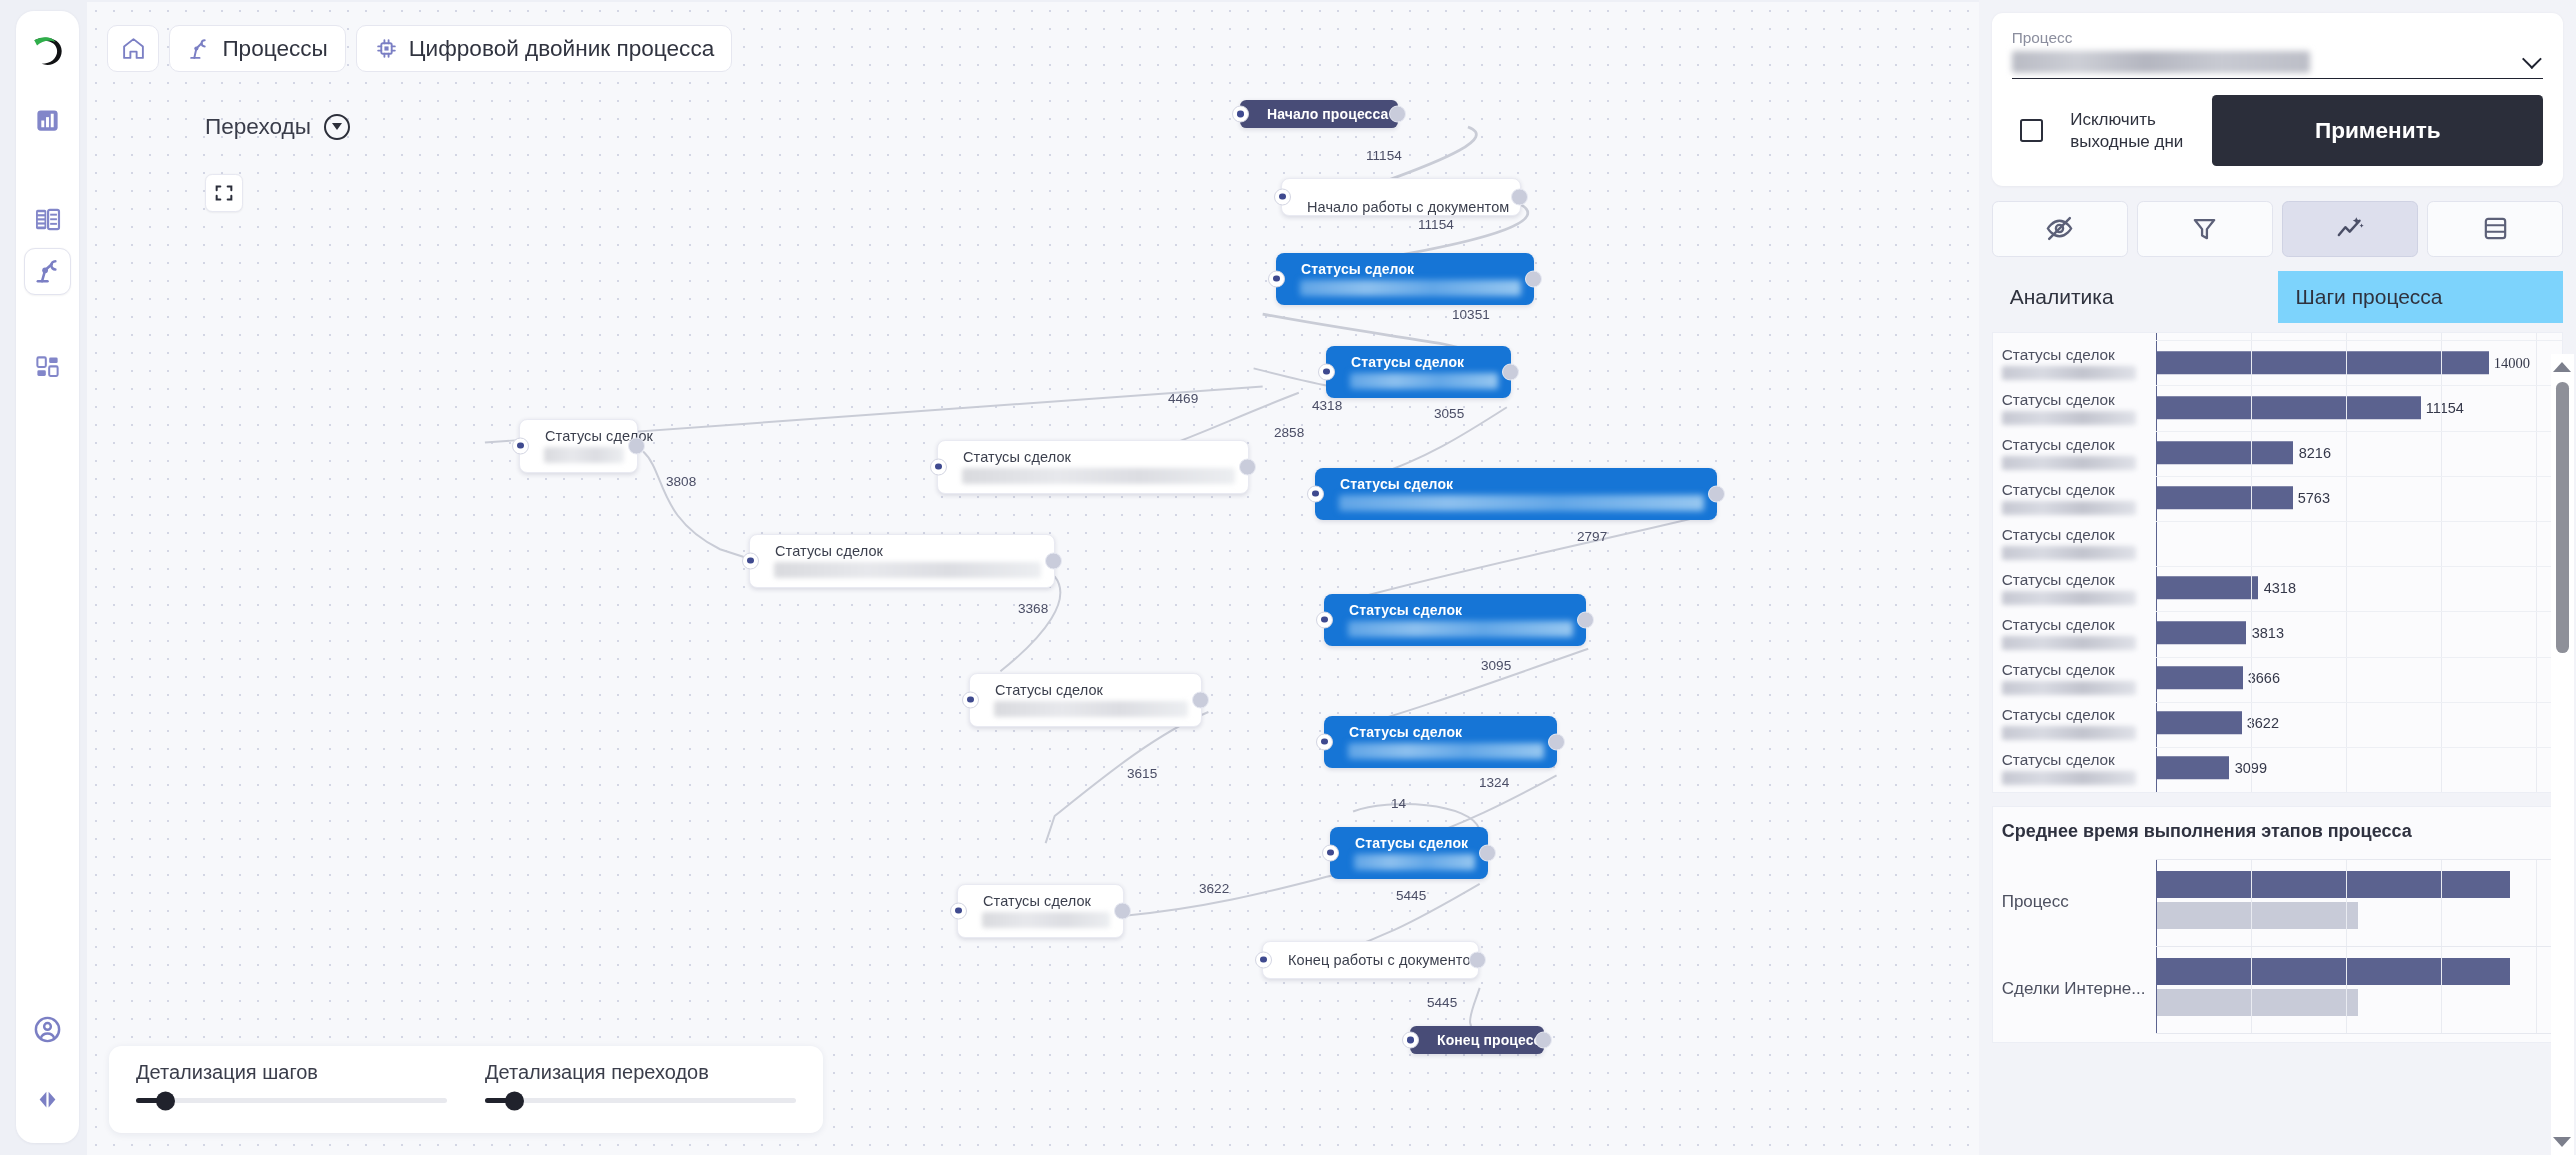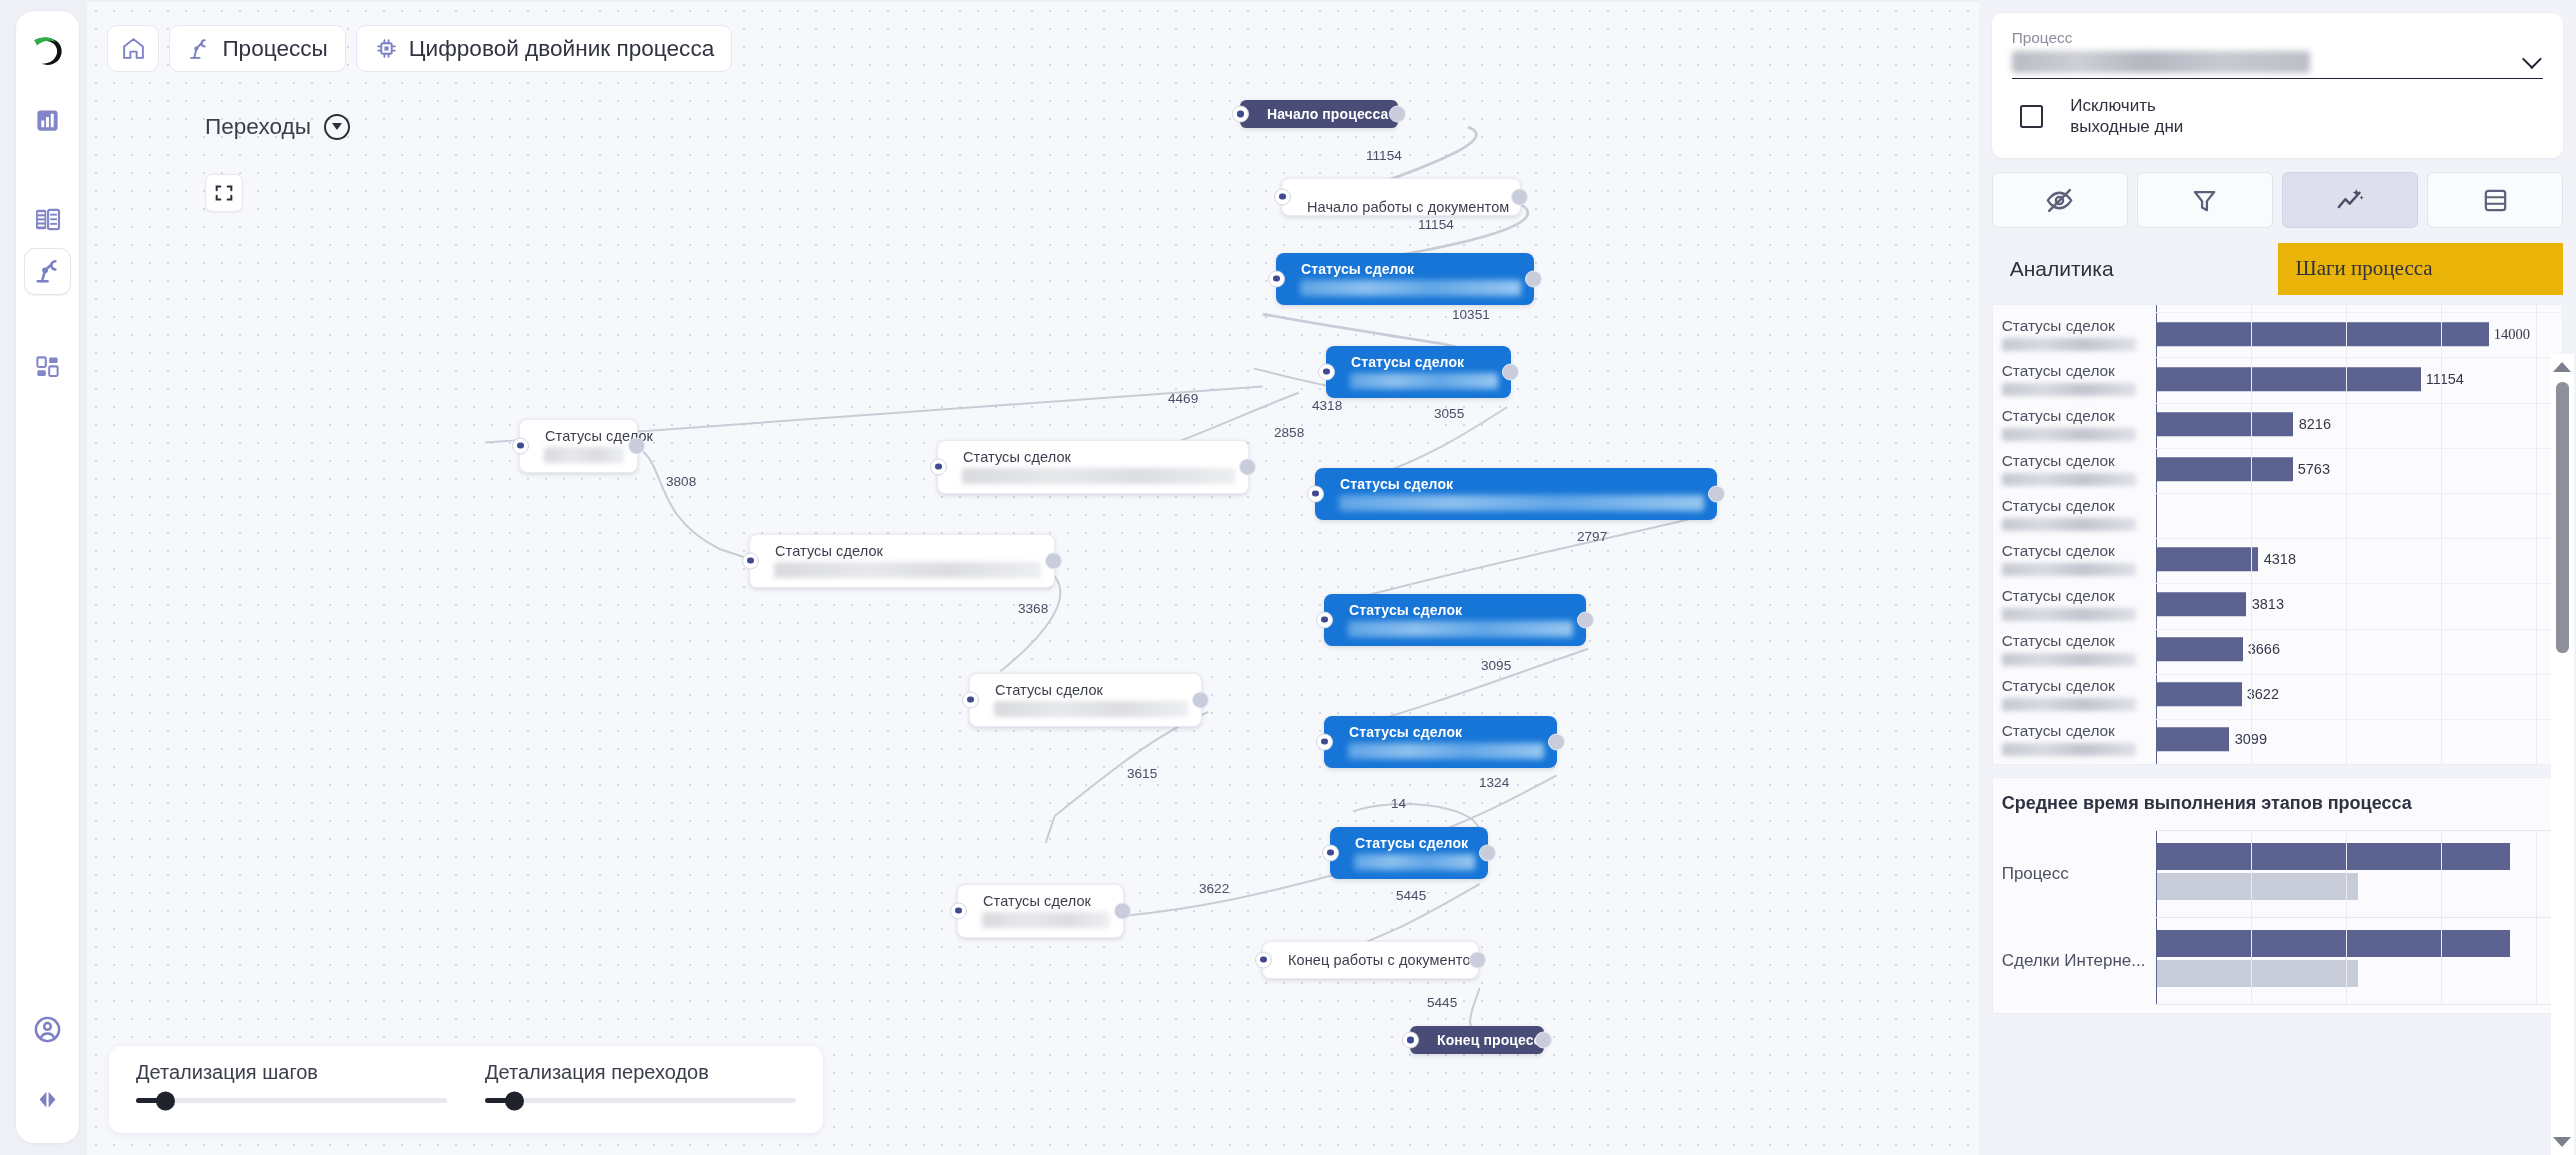--- a/index.html
+++ b/index.html
@@ -204,21 +204,21 @@
     border-radius: 6.3px; display: flex; align-items: center; justify-content: center;
     cursor: pointer;
   }
   .tool-btn.active { background: #dddfed; border-color: #cfd2e3; }
 
   #tabs { display: flex; margin-top: 14.5px; }
   .tab {
     flex: 1; height: 52px; display: flex; align-items: center;
     padding-left: 18px; font-size: 21px; color: #2f323e; cursor: pointer;
   }
-  .tab.inactive { background: #eab308; font-family: Liberation Serif, serif; }
+  .tab.inactive { background: #7dd3fc; }
 
   #analytics-body {
     margin-top: 9px; position: relative;
     background: #f2f3f8;
   }
   #bars-card {
     background: #fbfbfd; border: 0.9px solid #eceef5;
     padding: 7.2px 11px 5.4px 0;
     height: 461px; overflow: hidden; position: relative;
   }
@@ -590,20 +590,21 @@
     <div class="field-label">Процесс</div>
     <div class="select-row">
       <div class="select-value"></div>
       <div class="chev"></div>
     </div>
     <div class="apply-row">
       <div class="chk-wrap">
         <div class="chk-box"></div>
         <div class="chk-label">Исключить выходные дни</div>
       </div>
+      <div class="apply-btn">Применить</div>
     </div>
   </div>
 
   <div id="tool-row">
     <div class="tool-btn">
       <svg width="31" height="31" viewBox="0 0 24 24">
         <path d="M3 12s3.5-6 9-6 9 6 9 6-3.5 6-9 6-9-6-9-6z" fill="none" stroke="#5c6078" stroke-width="1.8"></path>
         <circle cx="12" cy="12" r="2.8" fill="none" stroke="#5c6078" stroke-width="1.8"></circle>
         <path d="M4 20 20 4" stroke="#5c6078" stroke-width="1.9" stroke-linecap="round"></path>
       </svg>

